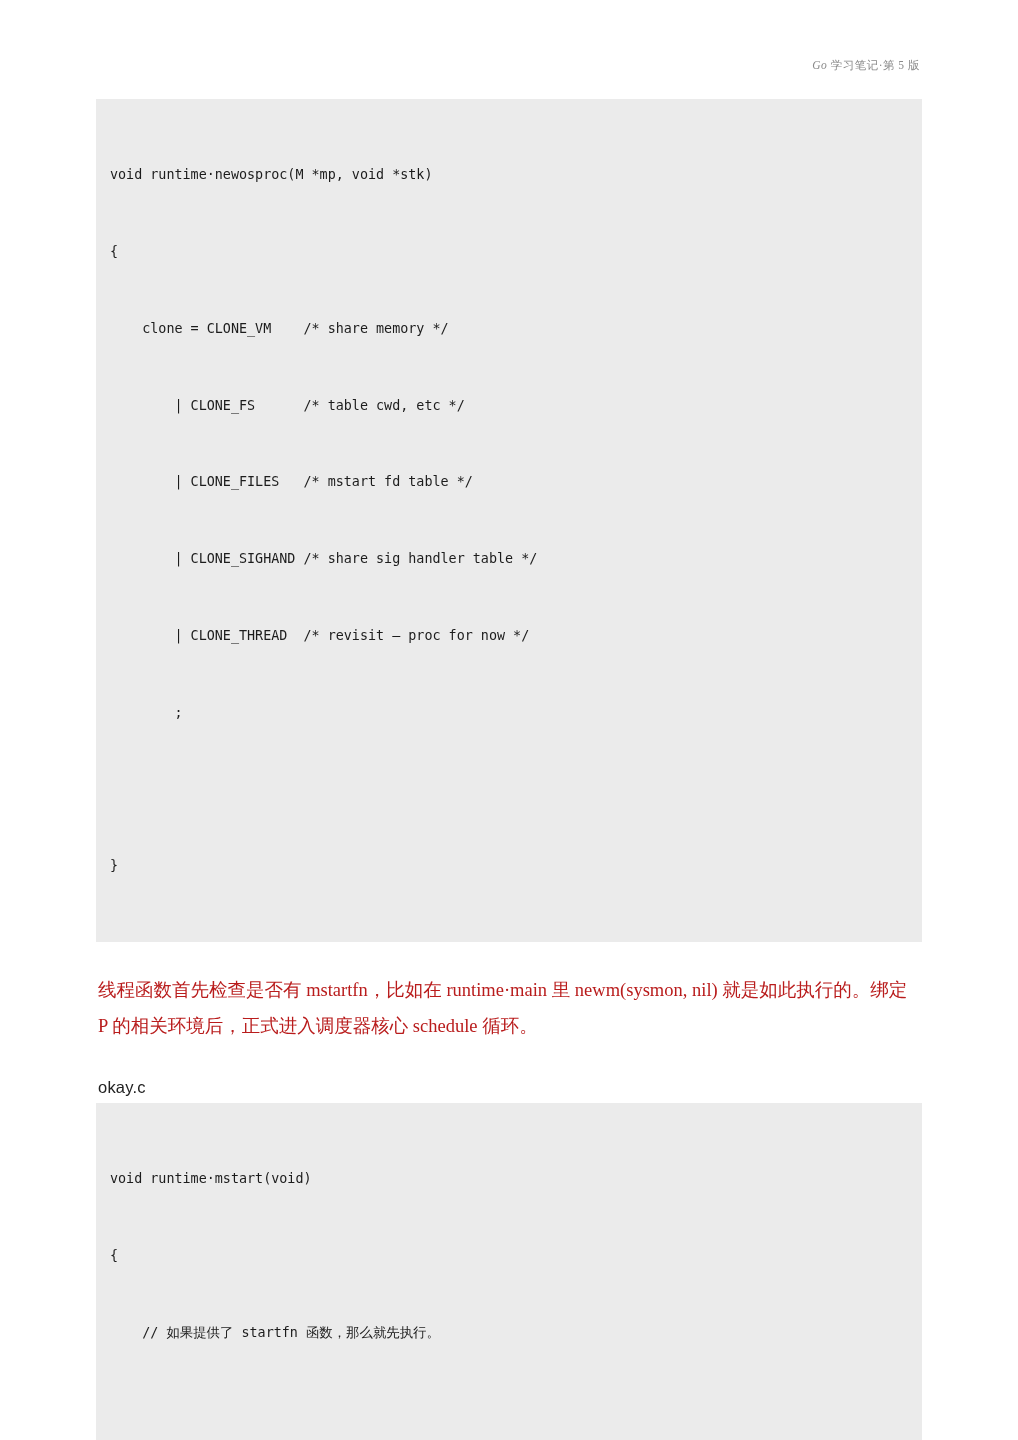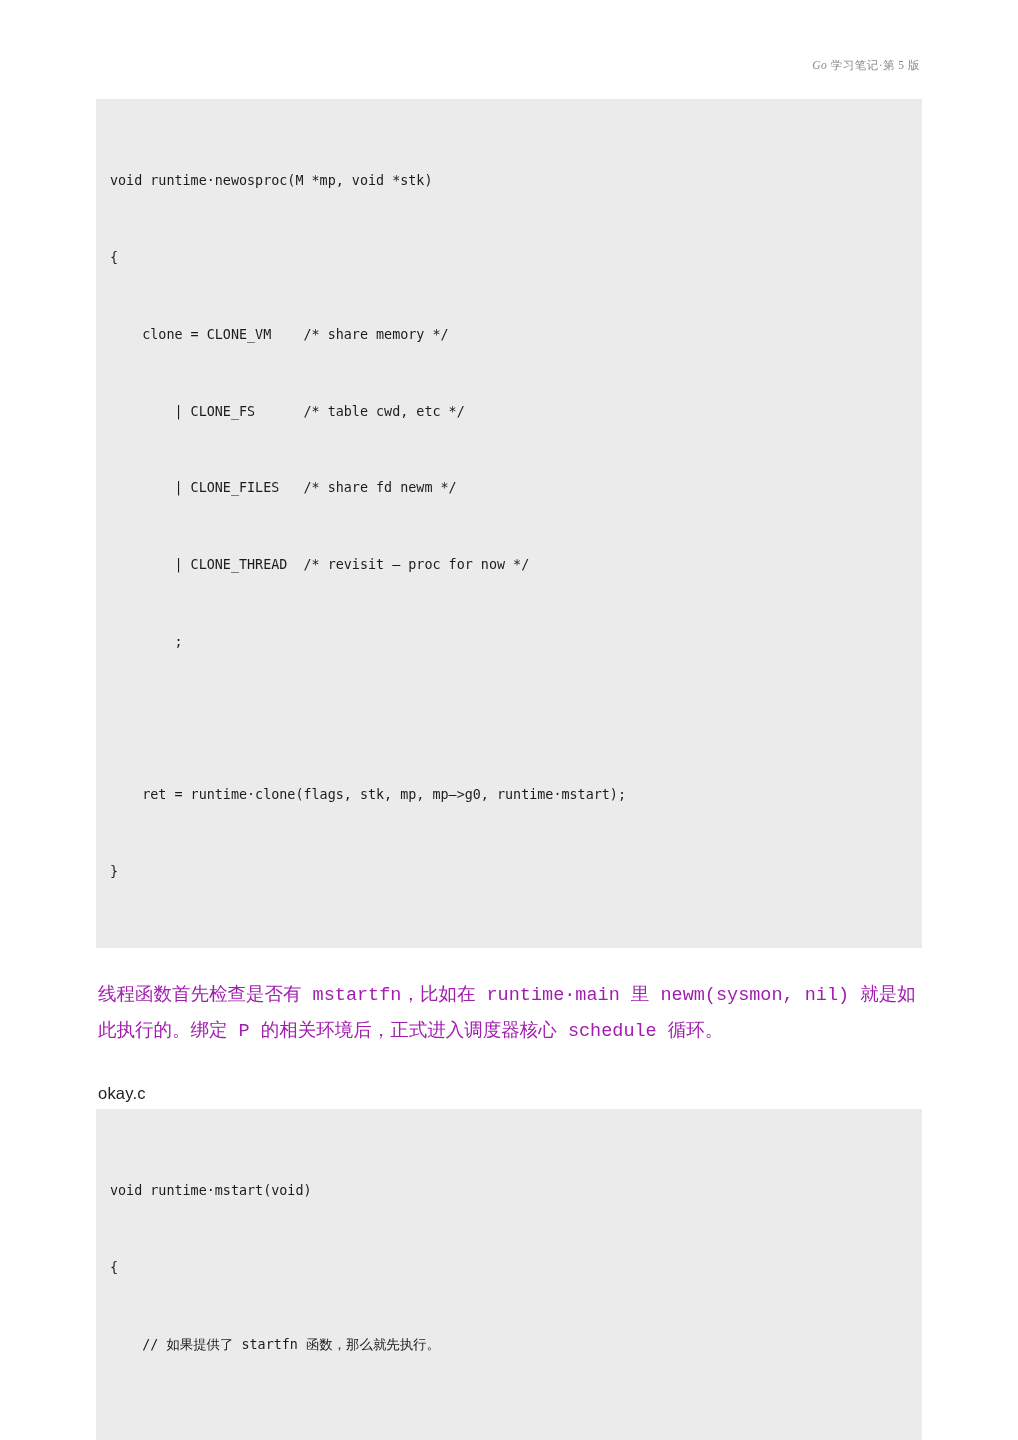--- a/index.html
+++ b/index.html
@@ -36,62 +36,62 @@
   }
   .caption {
     font-size: 16.5px;
     color: #222;
     margin: 0 0 6px 2px;
     font-family: "Liberation Sans", sans-serif;
     letter-spacing: 0.2px;
   }
   .codeblock {
     background: #ebebeb;
-    padding: 18px 0 12px 0;
+    padding: 12px 0 12px 0;
     margin: 0;
     font-family: "DejaVu Sans Mono", monospace;
     font-size: 13.4px;
     line-height: 25.6px;
     color: #1c1c1c;
     white-space: pre;
     overflow: hidden;
   }
   .codeblock .ln {
     padding: 0 14px;
     min-height: 25.6px;
   }
   .para {
     font-size: 18.5px;
     line-height: 36px;
-    color: #a21caf;
+    color: #b91c1c;
     margin: 30px 2px 34px 2px;
-    font-family: Liberation Mono, monospace;
+    font-family: Liberation Serif, serif;
   }
 </style>
 </head>
 <body>
 
 <div class="page">
 
   <div class="header">
     <span class="hdr-italic">Go</span>
     <span>学习笔记·第 5 版</span>
   </div>
 
 
   <div class="codeblock">
     <div class="ln">void runtime·newosproc(M *mp, void *stk)</div>
     <div class="ln">{</div>
     <div class="ln">    clone = CLONE_VM    /* share memory */</div>
     <div class="ln">        | CLONE_FS      /* table cwd, etc */</div>
-    <div class="ln">        | CLONE_FILES   /* share fd newm */</div>
+    <div class="ln">        | CLONE_FILES   /* mstart fd table */</div>
+    <div class="ln">        | CLONE_SIGHAND /* share sig handler table */</div>
     <div class="ln">        | CLONE_THREAD  /* revisit – proc for now */</div>
     <div class="ln">        ;</div>
     <div class="ln">&nbsp;</div>
-    <div class="ln">    ret = runtime·clone(flags, stk, mp, mp–&gt;g0, runtime·mstart);</div>
     <div class="ln">}</div>
   </div>
 
   <p class="para">线程函数首先检查是否有 mstartfn，比如在 runtime·main 里 newm(sysmon, nil) 就是如此执行的。绑定 P 的相关环境后，正式进入调度器核心 schedule 循环。</p>
 
   <div class="caption">okay.c</div>
 
   <div class="codeblock">
     <div class="ln">void runtime·mstart(void)</div>
     <div class="ln">{</div>

